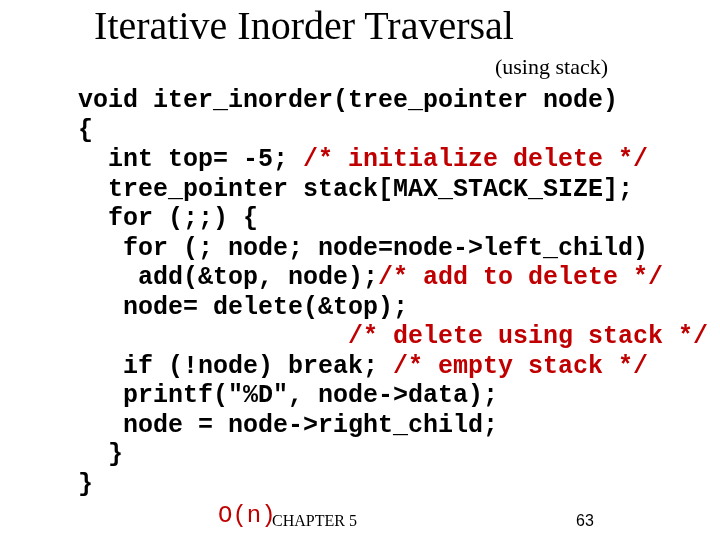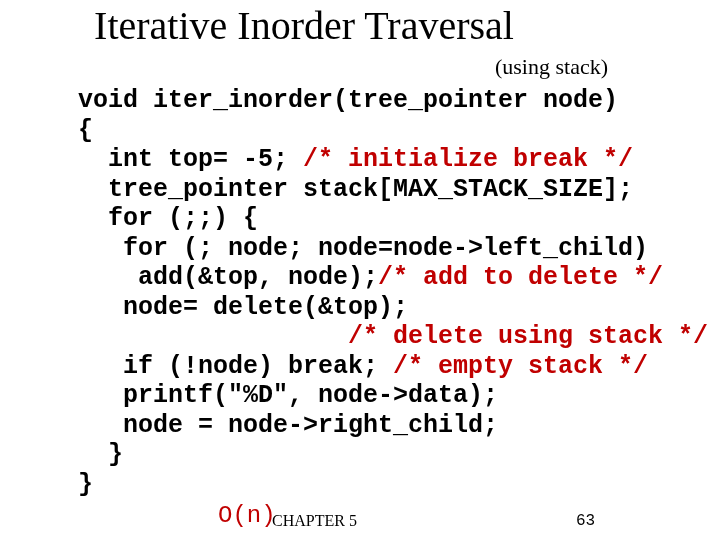--- a/index.html
+++ b/index.html
@@ -65,36 +65,36 @@
     left: 272px;
     top: 512px;
     font-family: Liberation Serif, serif;
     font-size: 16px;
     color: #000;
   }
   .footer-page {
     position: absolute;
     left: 576px;
     top: 512px;
-    font-family: Liberation Mono, monospace;
+    font-family: Liberation Sans, sans-serif;
     font-size: 16px;
     color: #000;
   }
 </style>
 </head>
 <body>
 
 <div class="slide">
 
   <div class="title">Iterative Inorder Traversal</div>
   <div class="subtitle">(using stack)</div>
 
   <div class="code"><span>void iter_inorder(tree_pointer node)</span>
 <span>{</span>
-<span>  int top= -5; </span><span class="red">/* initialize break */</span>
+<span>  int top= -5; </span><span class="red">/* initialize delete */</span>
 <span>  tree_pointer stack[MAX_STACK_SIZE];</span>
 <span>  for (;;) {</span>
 <span>   for (; node; node=node-&gt;left_child)</span>
 <span>    add(&amp;top, node);</span><span class="red">/* add to delete */</span>
 <span>   node= delete(&amp;top);</span>
 <span>                  </span><span class="red">/* delete using stack */</span>
 <span>   if (!node) break; </span><span class="red">/* empty stack */</span>
 <span>   printf("%D", node-&gt;data);</span>
 <span>   node = node-&gt;right_child;</span>
 <span>  }</span>

